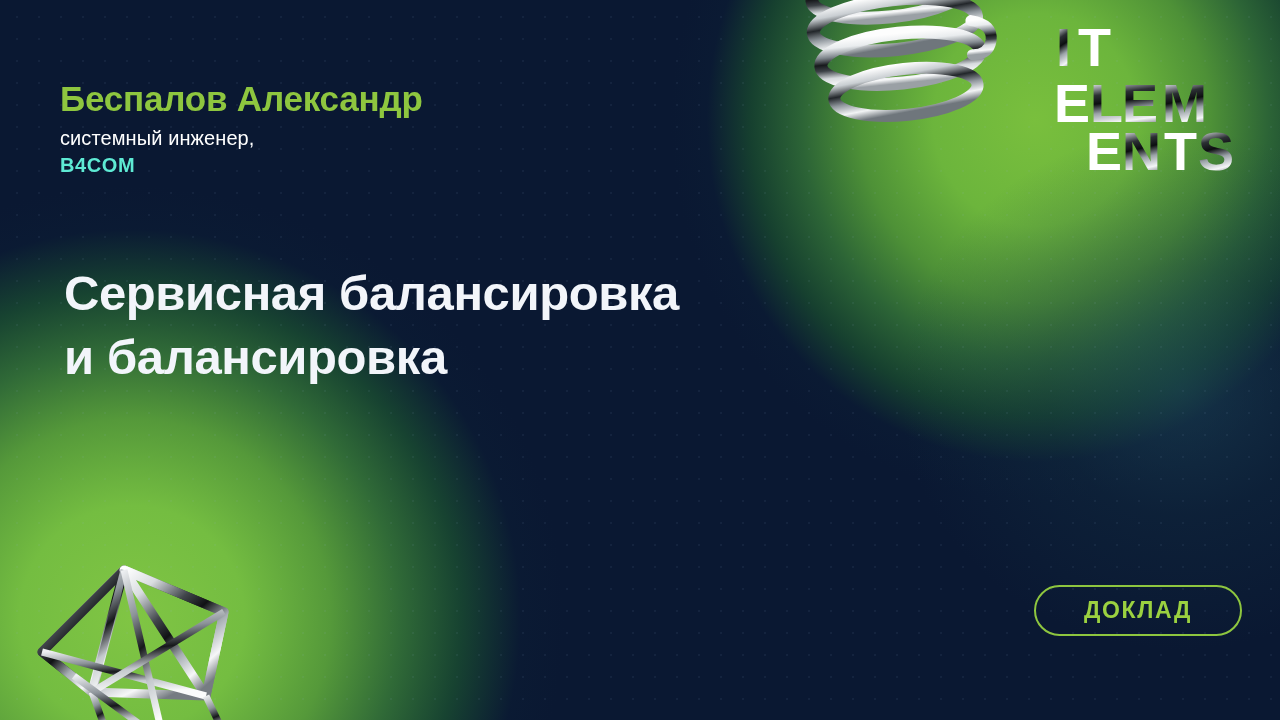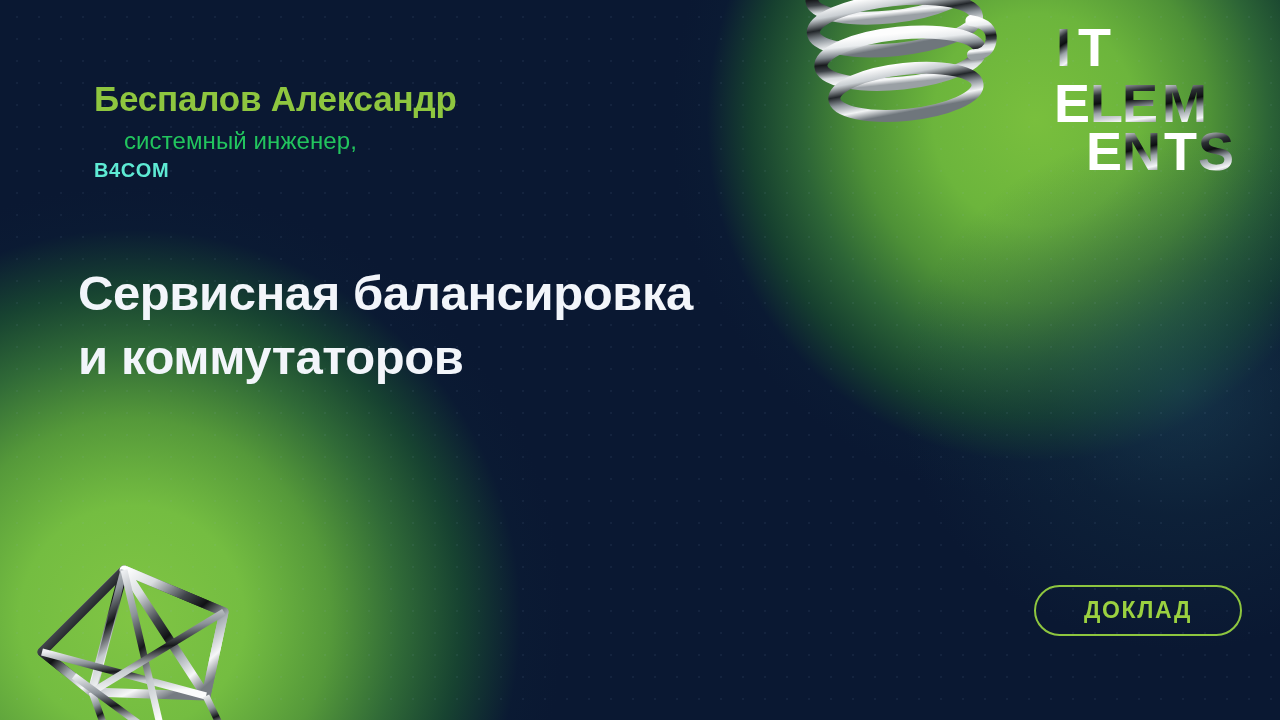--- a/index.html
+++ b/index.html
@@ -68,51 +68,50 @@
   
   .poly {
     position:absolute;
     left:14px; top:556px;
     width:292px; height:186px;
   }
 
   
   .speaker {
     position:absolute;
-    left:94px; top:78px;
+    left:60px; top:78px;
     width:620px;
   }
   .speaker-name {
     font-size:35px;
     font-weight:bold;
     letter-spacing:-0.2px;
     color:#8ec63f;
     line-height:1.18;
   }
   .speaker-role {
     margin-top:6px;
-    font-size:24px;
+    font-size:20px;
     font-weight:normal;
-    color:#22c55e;
+    color:#ffffff;
     line-height:1.32;
     letter-spacing:0.1px;
-    margin-left:30px;
   }
   .speaker-company {
     font-size:20px;
     font-weight:bold;
     color:#5eead4;
     letter-spacing:0.6px;
     line-height:1.32;
   }
 
   
   .headline {
     position:absolute;
-    left:78px; top:262px;
+    left:64px; top:262px;
     width:960px;
     font-size:49px;
     font-weight:bold;
     color:#f2f5fa;
     line-height:1.30;
     letter-spacing:-0.4px;
   }
   .headline .ln { display:block; white-space:nowrap; }
 
   
@@ -238,20 +237,20 @@
   </svg>
 
   <div class="speaker">
     <div class="speaker-name">Беспалов Александр</div>
     <div class="speaker-role">системный инженер,</div>
     <div class="speaker-company">B4COM</div>
   </div>
 
   <div class="headline">
     <span class="ln">Сервисная балансировка</span>
-    <span class="ln">и коммутаторов</span>
+    <span class="ln">и балансировка</span>
   </div>
 
   <div class="badge">
     <span class="badge-label">ДОКЛАД</span>
   </div>
 
 </div>
 
 </body></html>

